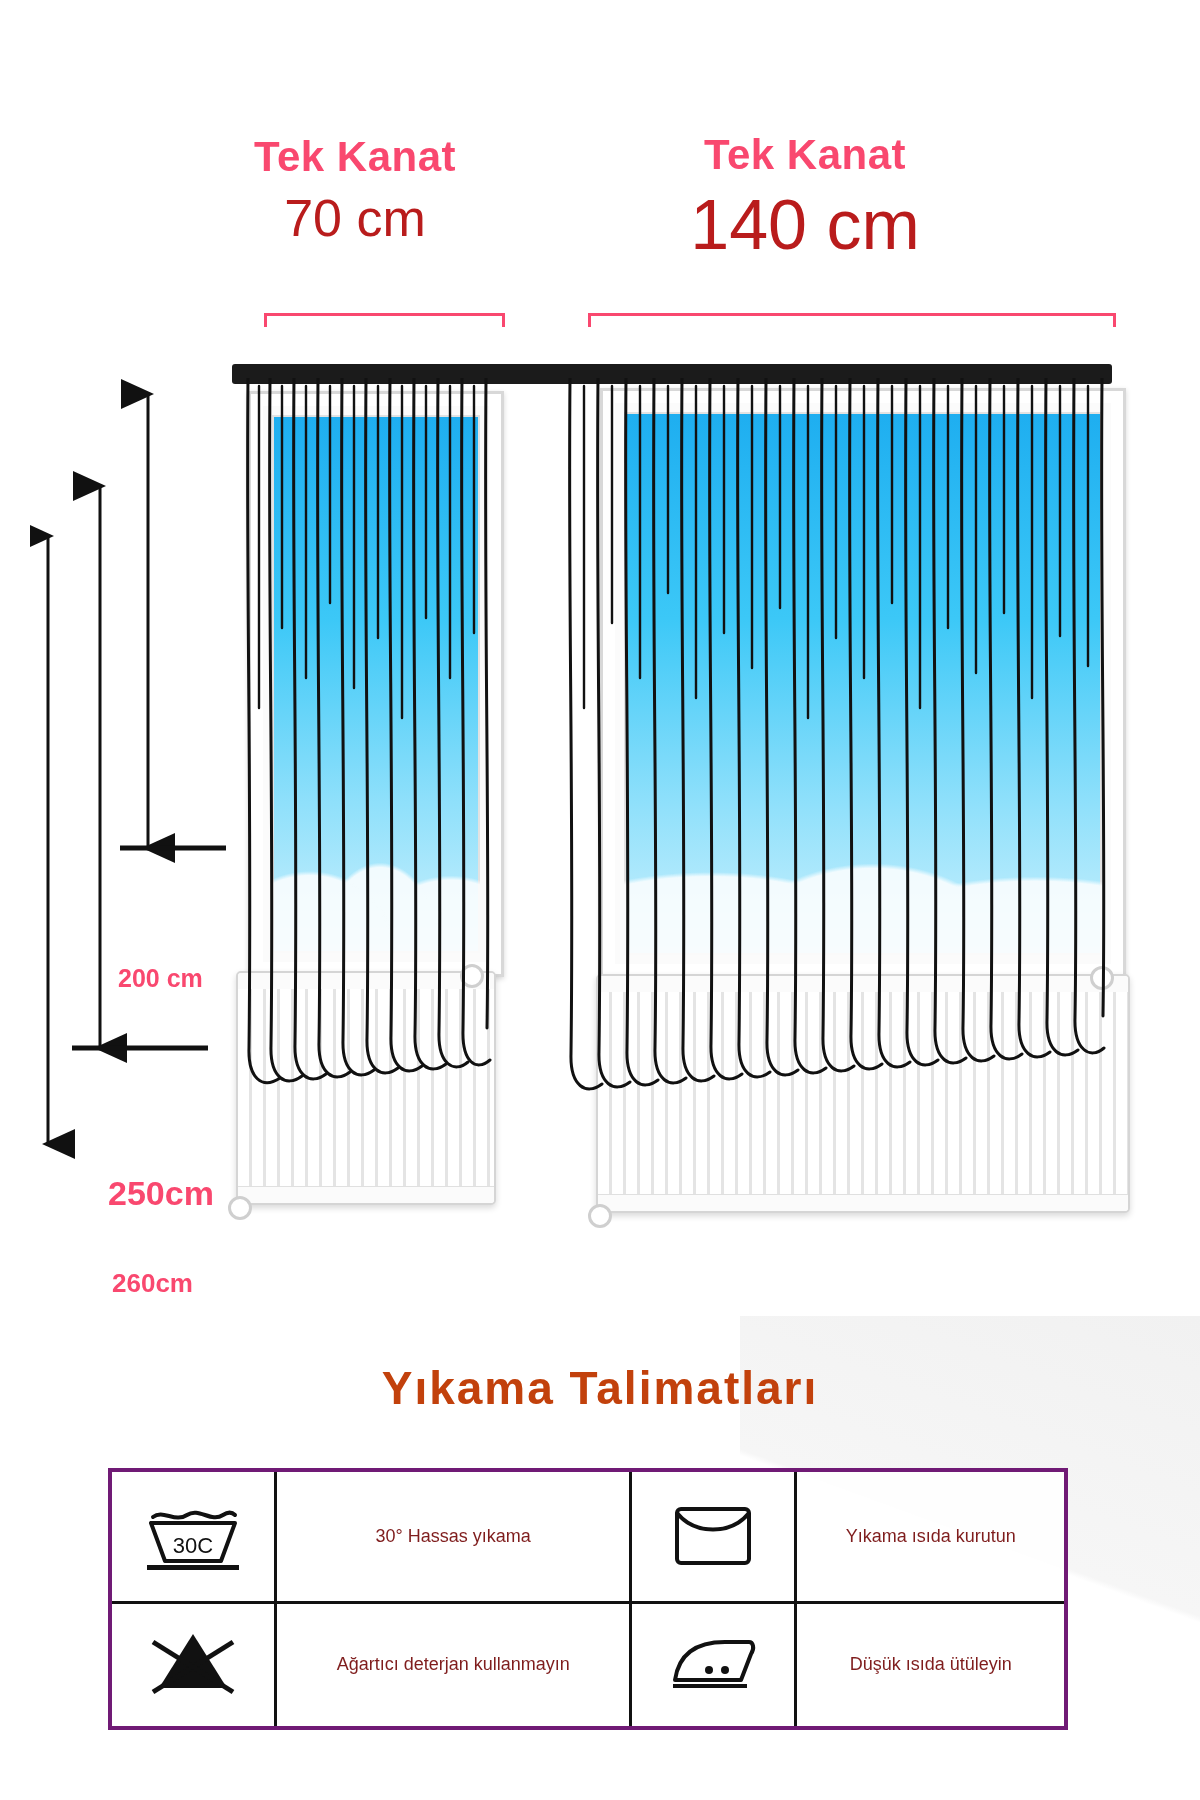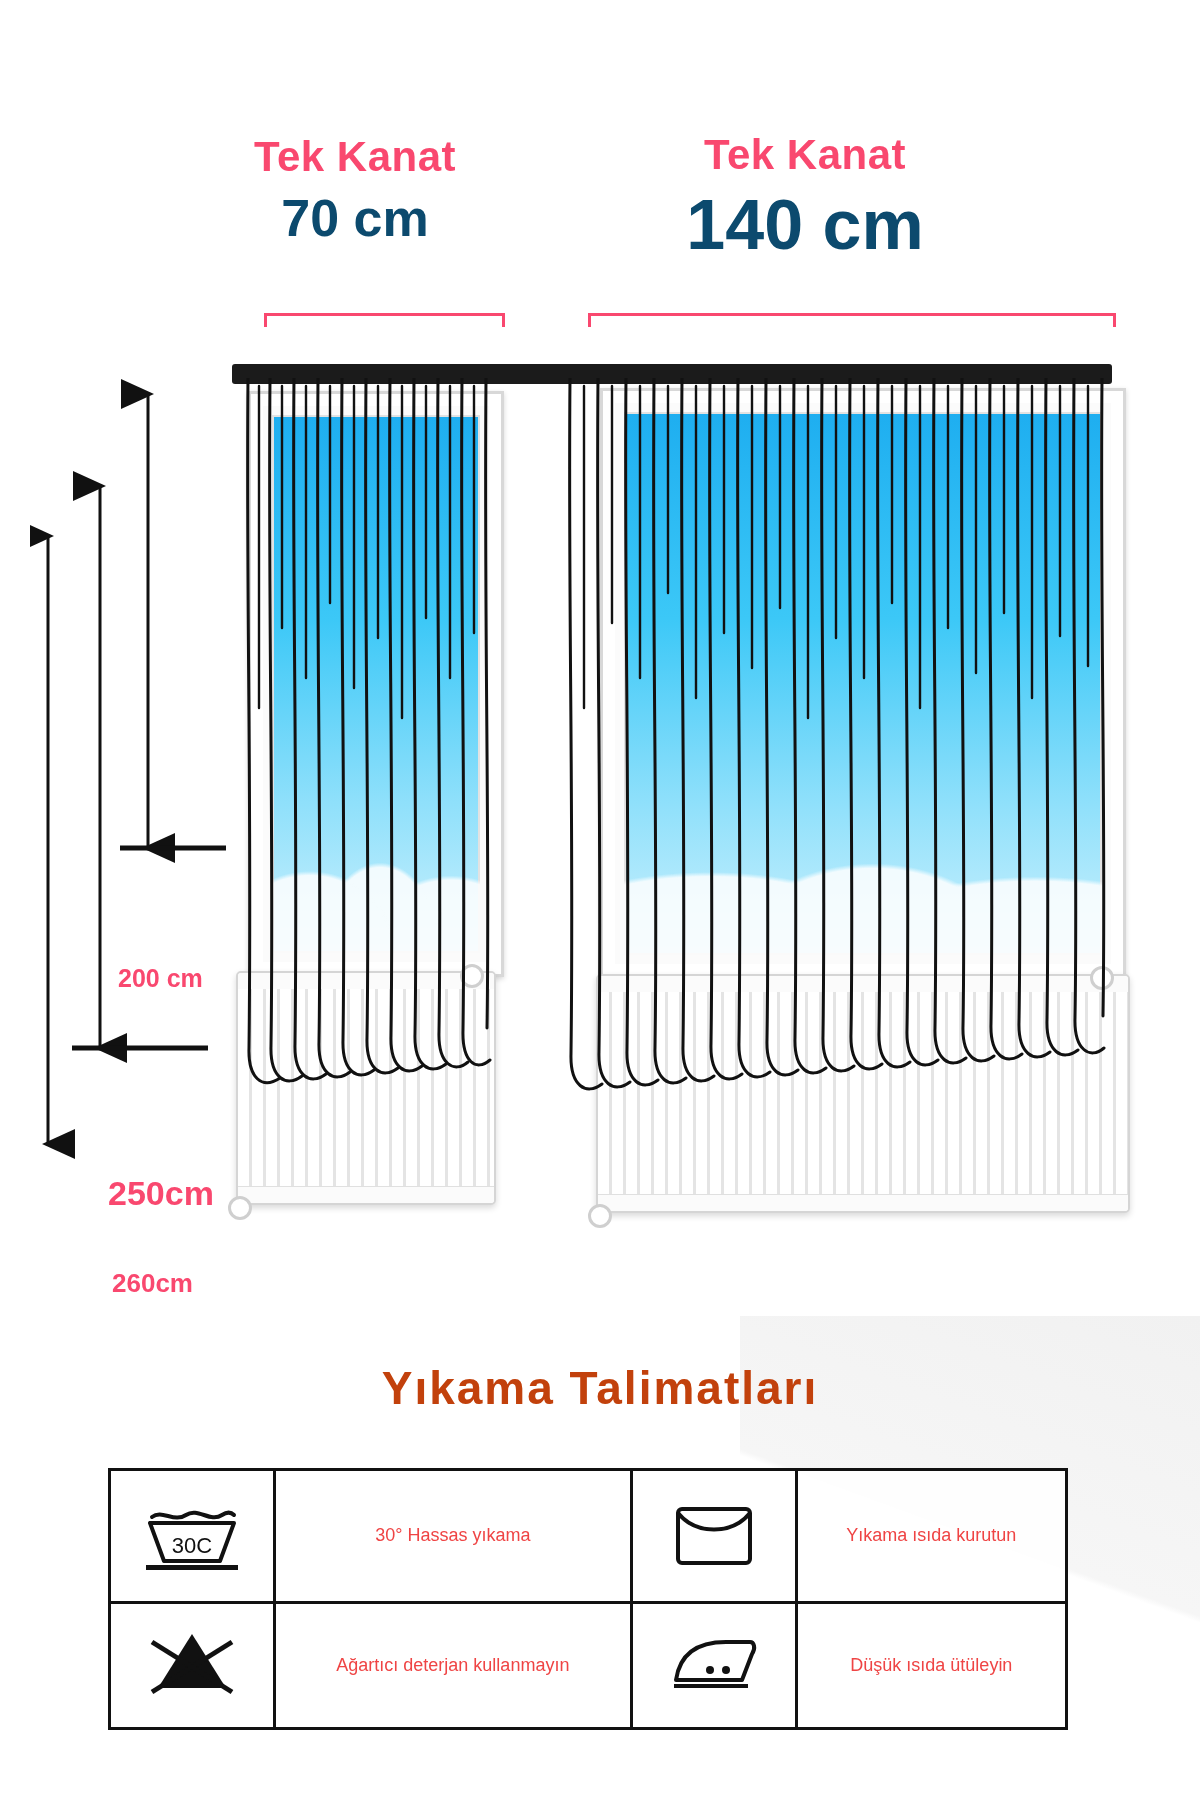--- a/index.html
+++ b/index.html
@@ -42,22 +42,22 @@
     text-align: center;
     z-index: 5;
   }
   .kanat-title {
     color: #f9486f;
     font-weight: bold;
     letter-spacing: .5px;
     line-height: 1;
   }
   .kanat-size {
-    color: #0c4a6e;
-    font-weight: bold;
+    color: #b91c1c;
+    font-weight: normal;
     line-height: 1;
   }
 
   #kanat70 { left: 190px; top: 120px; width: 330px; }
   #kanat70 .kanat-title { font-size: 42px; }
   #kanat70 .kanat-size  { font-size: 52px; margin-top: 14px; }
 
   #kanat140 { left: 560px; top: 118px; width: 490px; }
   #kanat140 .kanat-title { font-size: 42px; }
   #kanat140 .kanat-size  { font-size: 70px; margin-top: 14px; }
@@ -201,34 +201,34 @@
     color: #c2410c;
     letter-spacing: 2px;
     z-index: 5;
   }
   .wash-table {
     position: absolute;
     left: 108px;
     top: 1452px;
     width: 960px;
     height: 262px;
-    border: 1px solid #701a75;
+    border: 4px solid #701a75;
     border-collapse: collapse;
     z-index: 5;
     background: rgba(255,255,255,.85);
   }
   .wash-table td {
     border: 3px solid #111;
     vertical-align: middle;
   }
   .wash-icon-cell { width: 160px; text-align: center; }
   .wash-text-cell {
     text-align: center;
     font-size: 18px;
-    color: #ef4444;
+    color: #7f1d1d;
     padding: 0 12px;
   }
 </style>
 </head>
 <body>
 
 <div id="page">
 
   <div class="corner-wedge"></div>
 

